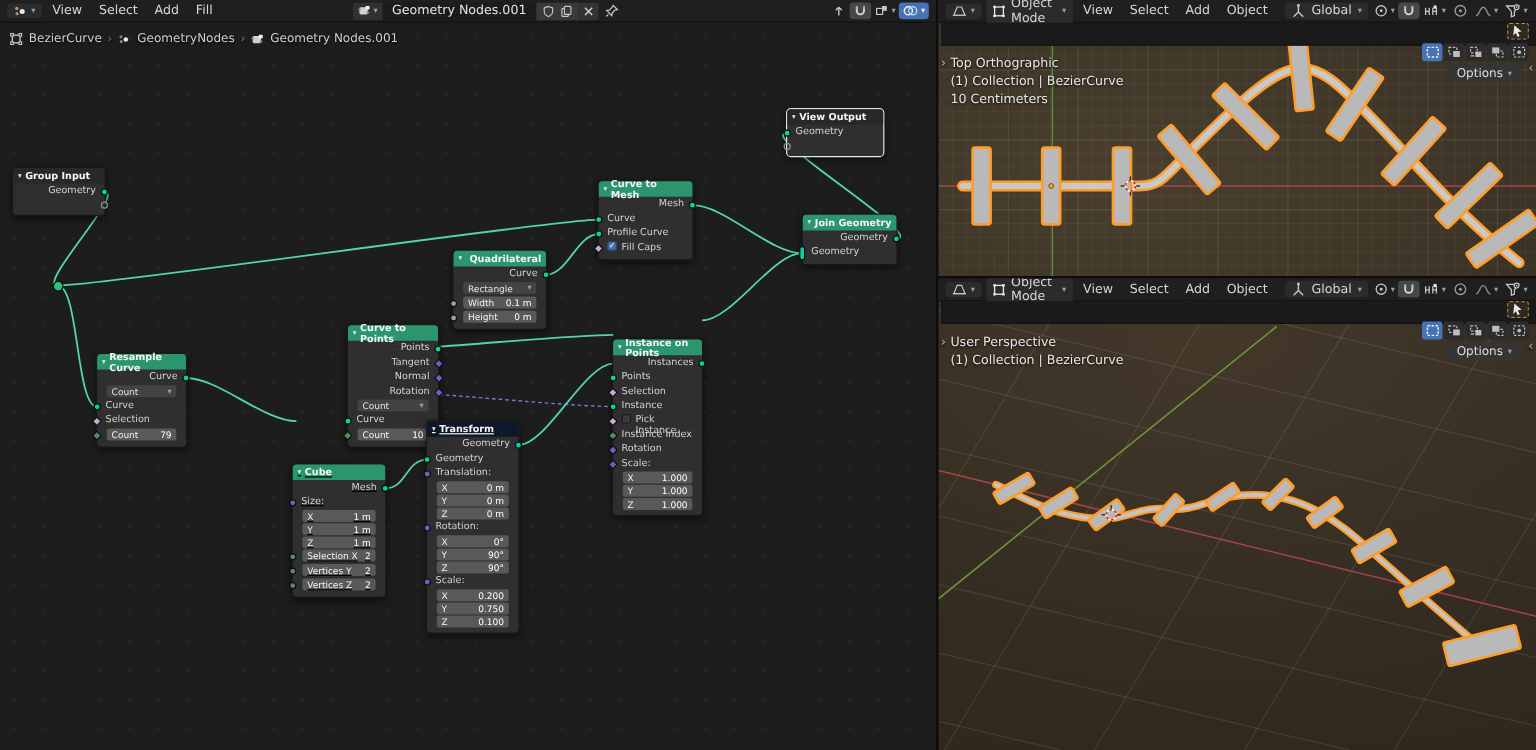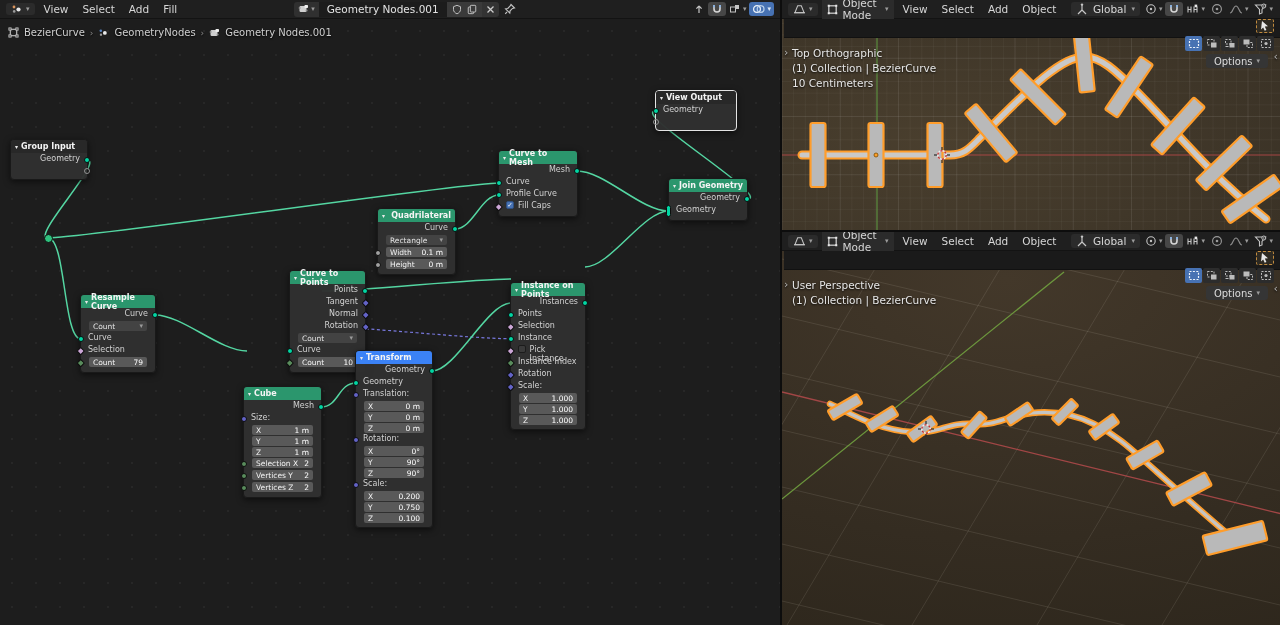--- a/index.html
+++ b/index.html
@@ -371,21 +371,21 @@
               </div>
               <div class="nrow">
                 <span class="sock sin intd"></span>
                 <div class="pill">
                   <span class="lbl">Count</span>
                   <span class="val">10</span>
                 </div>
               </div>
             </div>
           </div>
-          <div class="node" style="left: 243px; top: 367px; width: 79px;">
+          <div class="node" style="left: 243px; top: 367px; width: 79px; text-decoration: underline;">
             <div class="nhead" style="background: rgb(43, 150, 109);">
               <span class="nchev">▾</span>
               <span class="ntitle">Cube</span>
             </div>
             <div class="nbody">
               <div class="nrow r-out">
                 <span class="lbl">Mesh</span>
                 <span class="sock sout geom"></span>
               </div>
               <div class="nrow">
@@ -427,21 +427,21 @@
               <div class="nrow">
                 <span class="sock sin int"></span>
                 <div class="pill">
                   <span class="lbl">Vertices Z</span>
                   <span class="val">2</span>
                 </div>
               </div>
             </div>
           </div>
           <div class="node" style="left: 355px; top: 331px; width: 78px;">
-            <div class="nhead" style="background: #3b82f6;">
+            <div class="nhead" style="background: #0f172a; text-decoration: underline;">
               <span class="nchev">▾</span>
               <span class="ntitle">Transform</span>
             </div>
             <div class="nbody">
               <div class="nrow r-out">
                 <span class="lbl">Geometry</span>
                 <span class="sock sout geom"></span>
               </div>
               <div class="nrow">
                 <span class="sock sin geom"></span>

